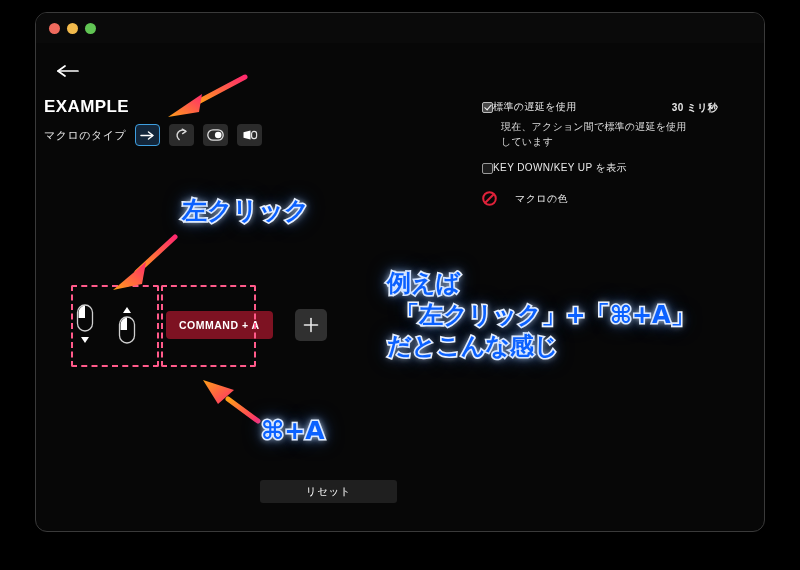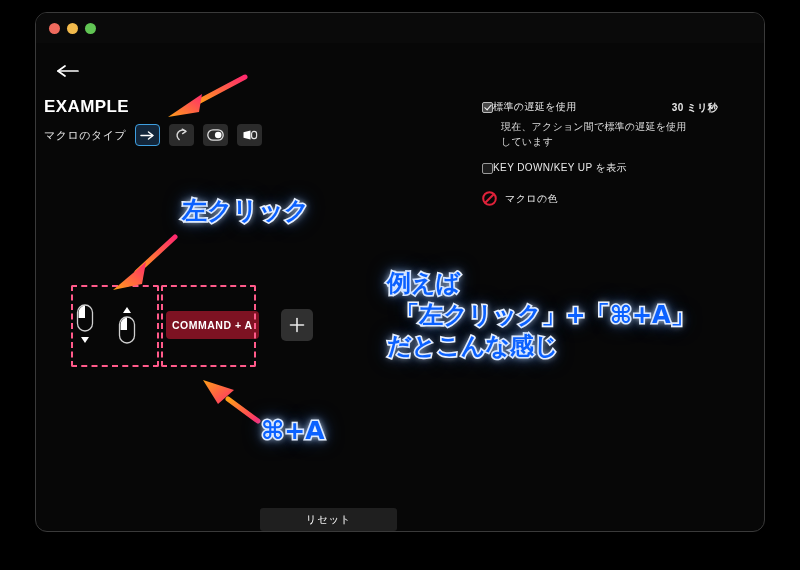--- a/index.html
+++ b/index.html
@@ -147,21 +147,21 @@
     line-height: 1.45;
     width: 186px;
     color: #dedede;
     letter-spacing: 0.2px;
   }
   #keydown-row { margin-top: 12px; }
   #color-row {
     margin-top: 16px;
     display: flex;
     align-items: center;
-    gap: 8px;
+    gap: 18px;
   }
   #color-label { font-size: 10px; letter-spacing: 0.4px; }
 
   
   #actions-row {
     position: absolute;
     left: 68px;
     top: 297px;
     display: flex;
     align-items: center;
@@ -175,21 +175,21 @@
     display: flex;
     align-items: center;
     justify-content: center;
   }
   .key-chip {
     background: #7d1222;
     color: #ffffff;
     font-size: 10.5px;
     font-weight: bold;
     letter-spacing: 0.5px;
-    padding: 8px 6px;
+    padding: 8px 13px;
     border-radius: 4px;
     white-space: nowrap;
     cursor: pointer;
     text-align: center;
   }
   #add-action-btn {
     width: 32px;
     height: 32px;
     background: #303030;
     border-radius: 5px;
@@ -199,21 +199,20 @@
     cursor: pointer;
   }
 
   
   #footer-buttons {
     position: absolute;
     left: 260px;
     top: 480px;
     display: flex;
     gap: 24px;
-    margin-top: 28px;
   }
   .foot-btn {
     width: 137px;
     height: 23px;
     border-radius: 3px;
     display: flex;
     align-items: center;
     justify-content: center;
     font-size: 10.5px;
     letter-spacing: 0.6px;

